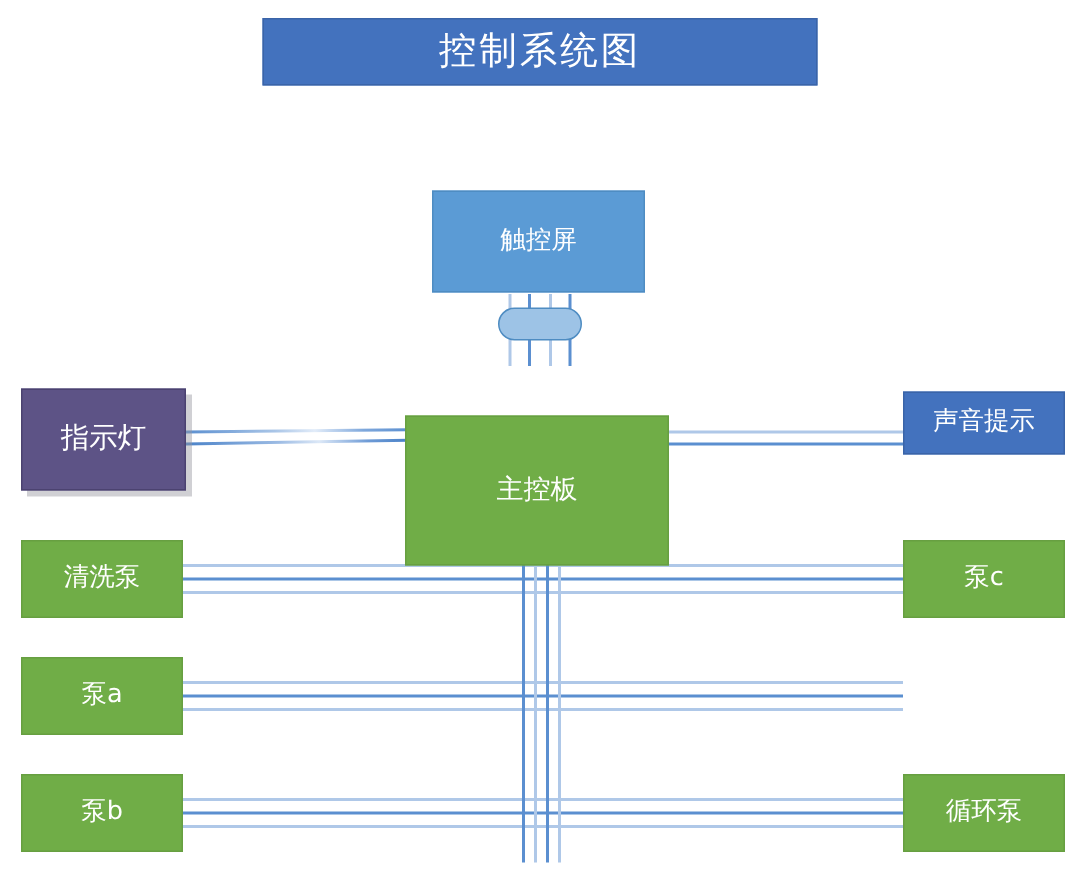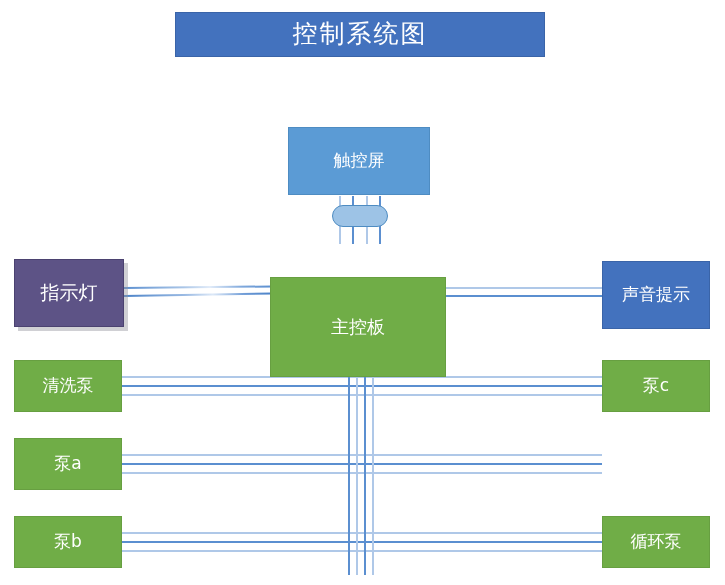--- a/index.html
+++ b/index.html
@@ -55,21 +55,21 @@
     left:14px;top:259px;width:110px;height:68px;
     background:#5D5386;
     border:1px solid #4B4270;
     font-size:19px;
     box-shadow:4px 4px 0 rgba(150,150,160,0.45);
     z-index:6;
   }
 
   
   .sound{
-    left:602px;top:261px;width:108px;height:68px;
+    left:602px;top:261px;width:108px;height:42px;
     background:#4372BE;
     border:1px solid #3A64A8;
     font-size:17px;
     z-index:6;
   }
 
   
   .pump{
     width:108px;height:52px;
     background:#70AD47;

